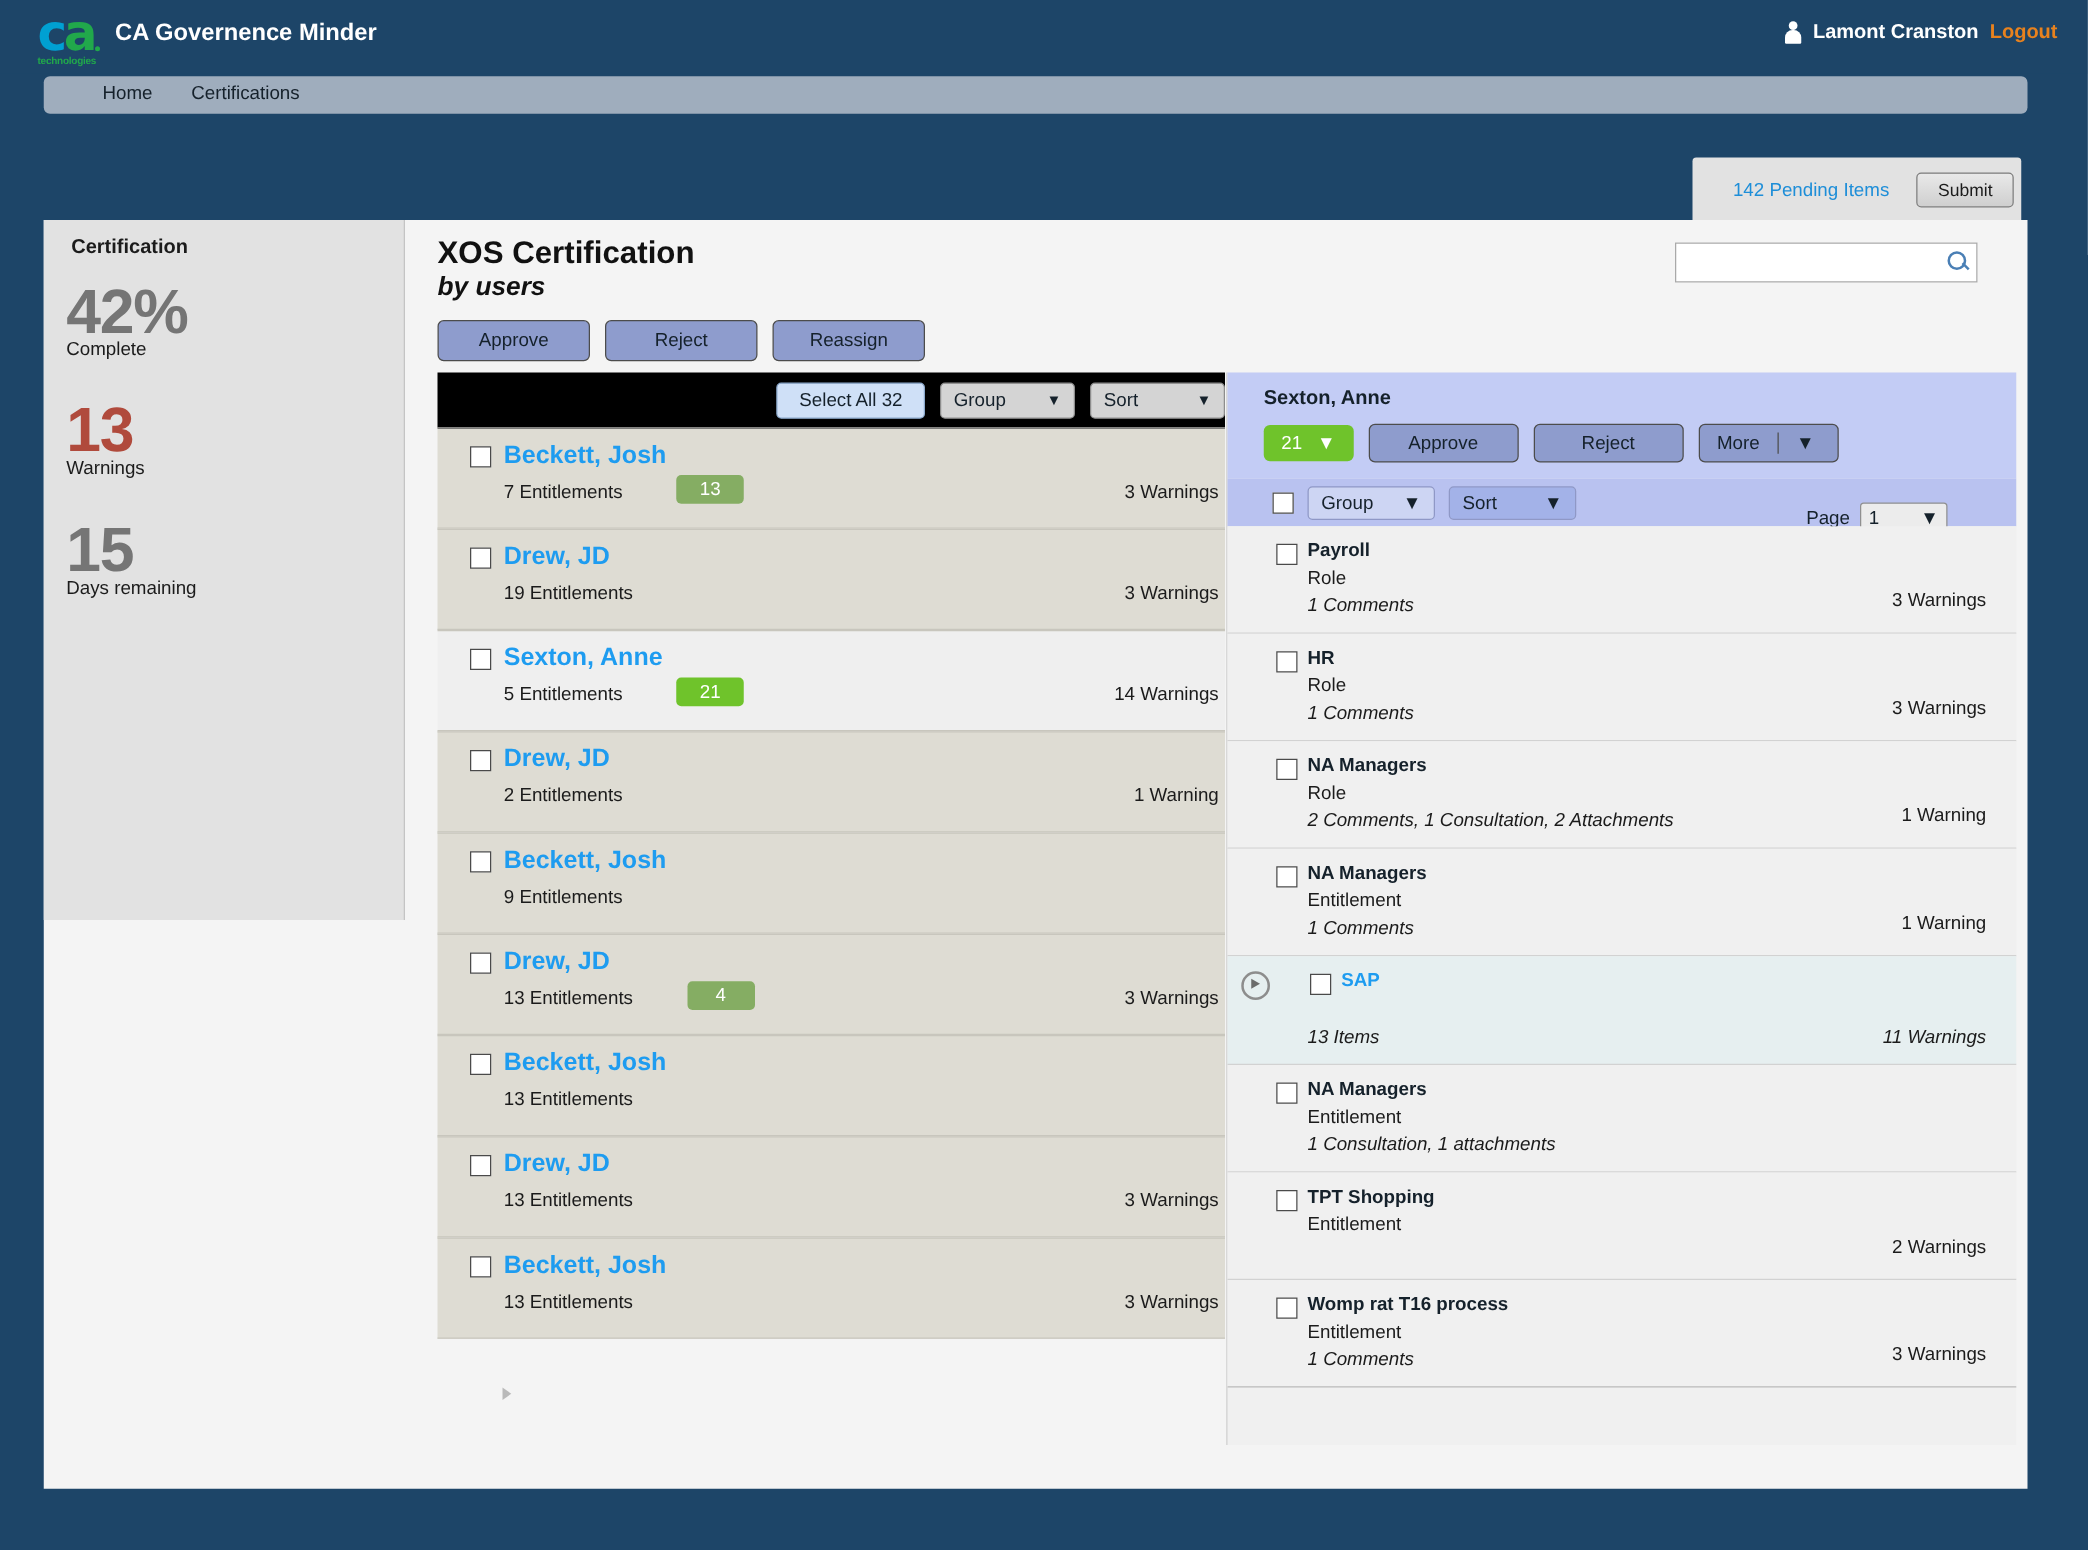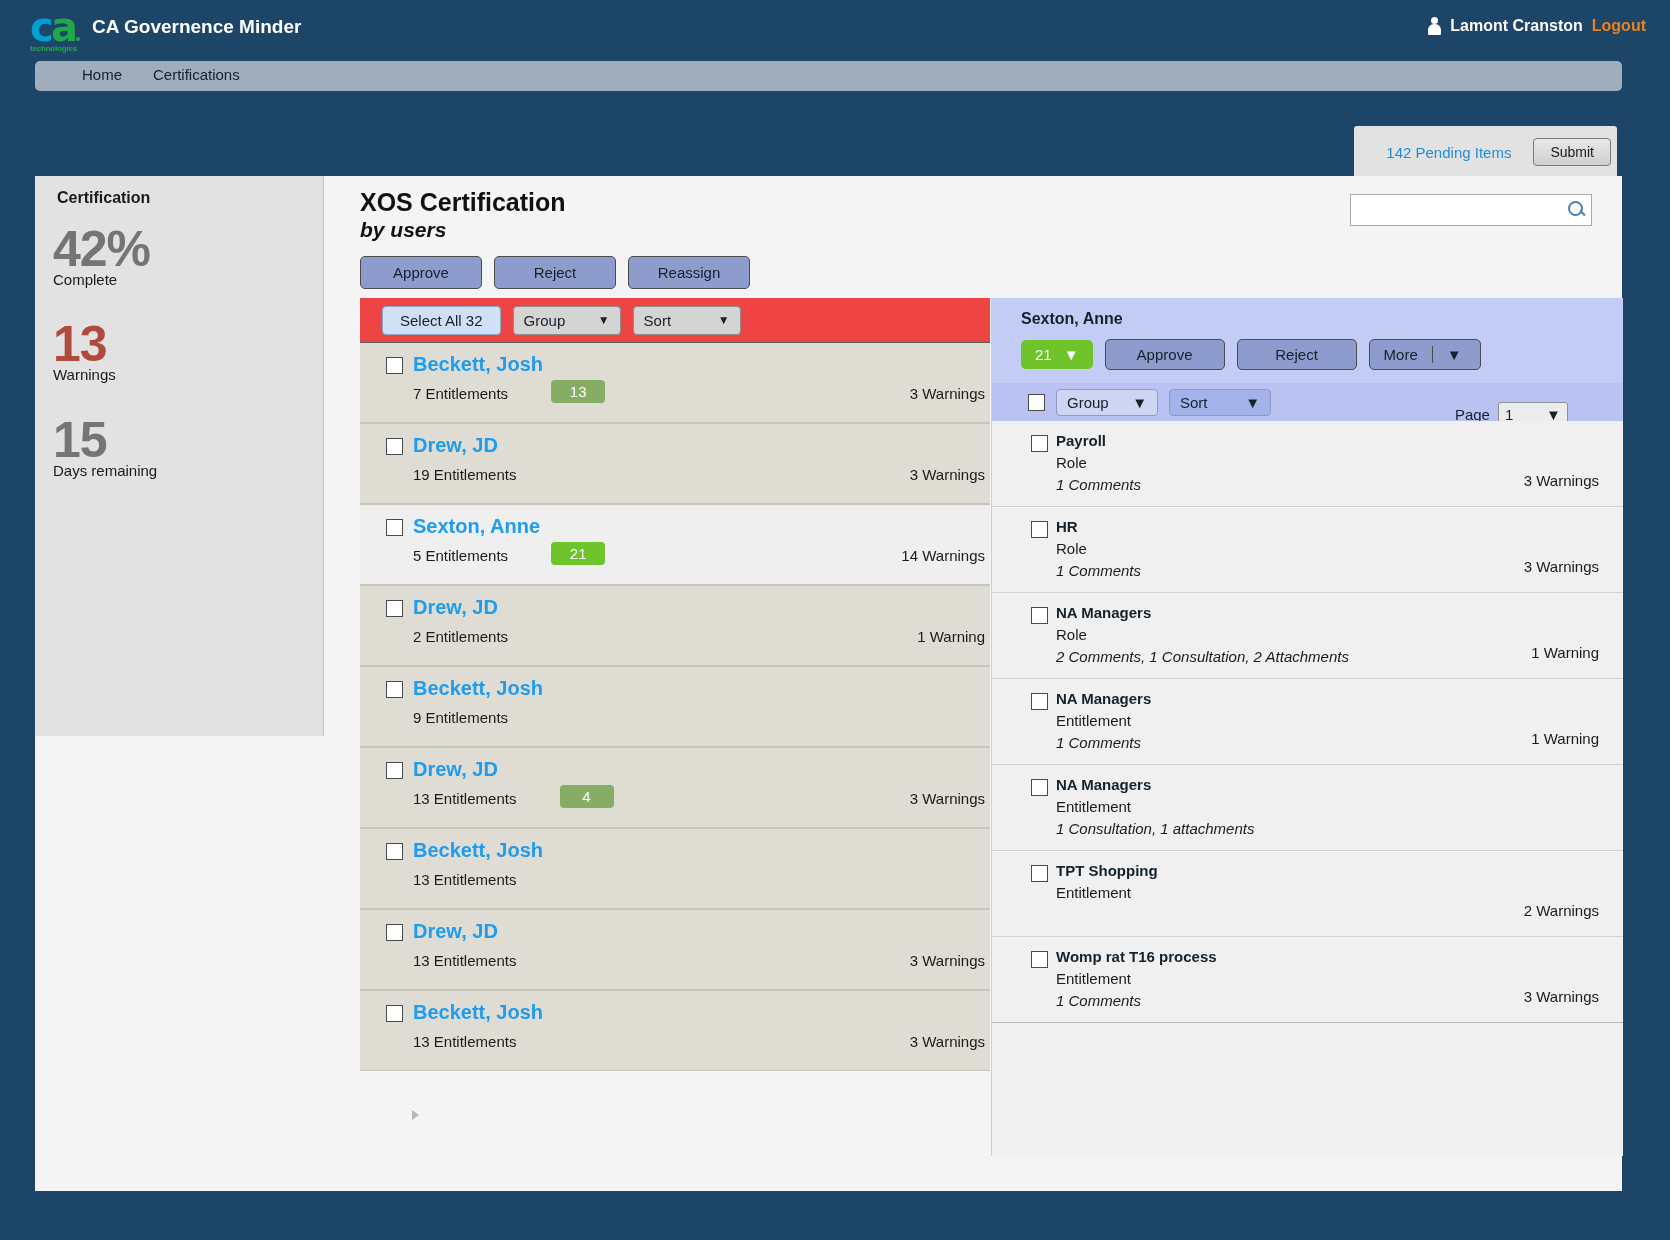--- a/index.html
+++ b/index.html
@@ -152,21 +152,21 @@
     font-size: 15px; color: #1b1b1b;
     margin-top: -4px;
   }
   .stat.s0 { top: 47px; }
   .stat.s1 { top: 142px; }
   .stat.s2 { top: 238px; }
 
   
   .main {
     position: absolute;
-    left: 289px; top: 0;
+    left: 279px; top: 0;
     width: 1298px; height: 781px;
   }
   .page-title {
     position: absolute; left: 36px; top: 12px;
     font-size: 25px; font-weight: bold; color: #111;
   }
   .page-subtitle {
     position: absolute; left: 36px; top: 42px;
     font-size: 21px; font-weight: bold; font-style: italic; color: #111;
   }
@@ -222,25 +222,26 @@
     left: 36px; top: 122px;
     width: 1262px; height: 772px;
   }
   .col-left {
     position: absolute; left: 0; top: 0;
     width: 630px; height: 772px;
   }
   .list-toolbar {
     position: absolute; left: 0; top: 0;
     width: 630px; height: 44px;
-    background: #ef4444;
+    background: #000000;
     display: flex; align-items: center;
     padding-left: 22px;
     box-sizing: border-box;
     gap: 12px;
+    justify-content: flex-end;
   }
   .selectall-btn {
     padding: 5px 17px;
     font-size: 15px; color: #15212b;
     background: #cfe0f7;
     border: 1px solid #8aa8cc;
     border-radius: 4px;
     cursor: pointer;
   }
   .tb-btn {
@@ -667,20 +668,29 @@
                 <span class="d-meta">2 Comments, 1 Consultation, 2 Attachments</span>
                 <span class="d-warn">1 Warning</span>
               </div>
               <div class="d-row">
                 <span class="d-chk"></span>
                 <span class="d-title">NA Managers</span>
                 <span class="d-type">Entitlement</span>
                 <span class="d-meta">1 Comments</span>
                 <span class="d-warn">1 Warning</span>
               </div>
+              <div class="d-row group">
+                <span class="expander">
+                  <span class="tri"></span>
+                </span>
+                <span class="d-chk"></span>
+                <span class="d-title">SAP</span>
+                <span class="d-meta">13 Items</span>
+                <span class="d-warn">11 Warnings</span>
+              </div>
               <div class="d-row">
                 <span class="d-chk"></span>
                 <span class="d-title">NA Managers</span>
                 <span class="d-type">Entitlement</span>
                 <span class="d-meta">1 Consultation, 1 attachments</span>
               </div>
               <div class="d-row">
                 <span class="d-chk"></span>
                 <span class="d-title">TPT Shopping</span>
                 <span class="d-type">Entitlement</span>

